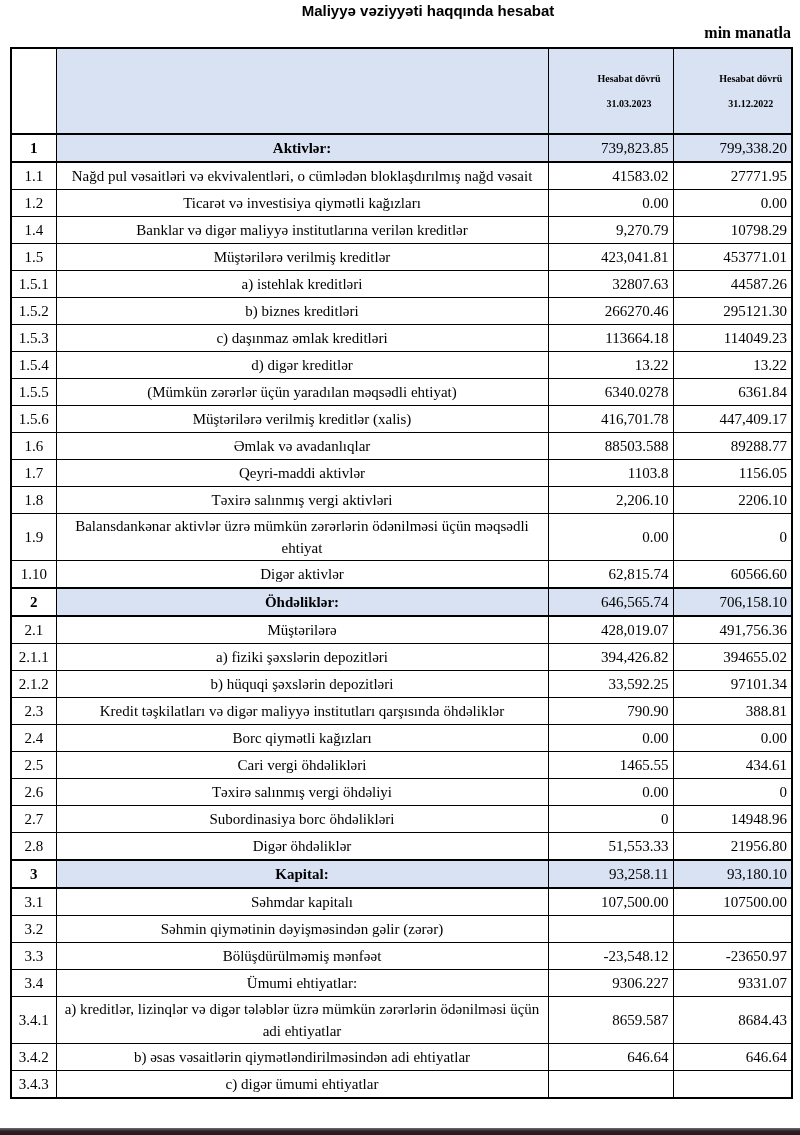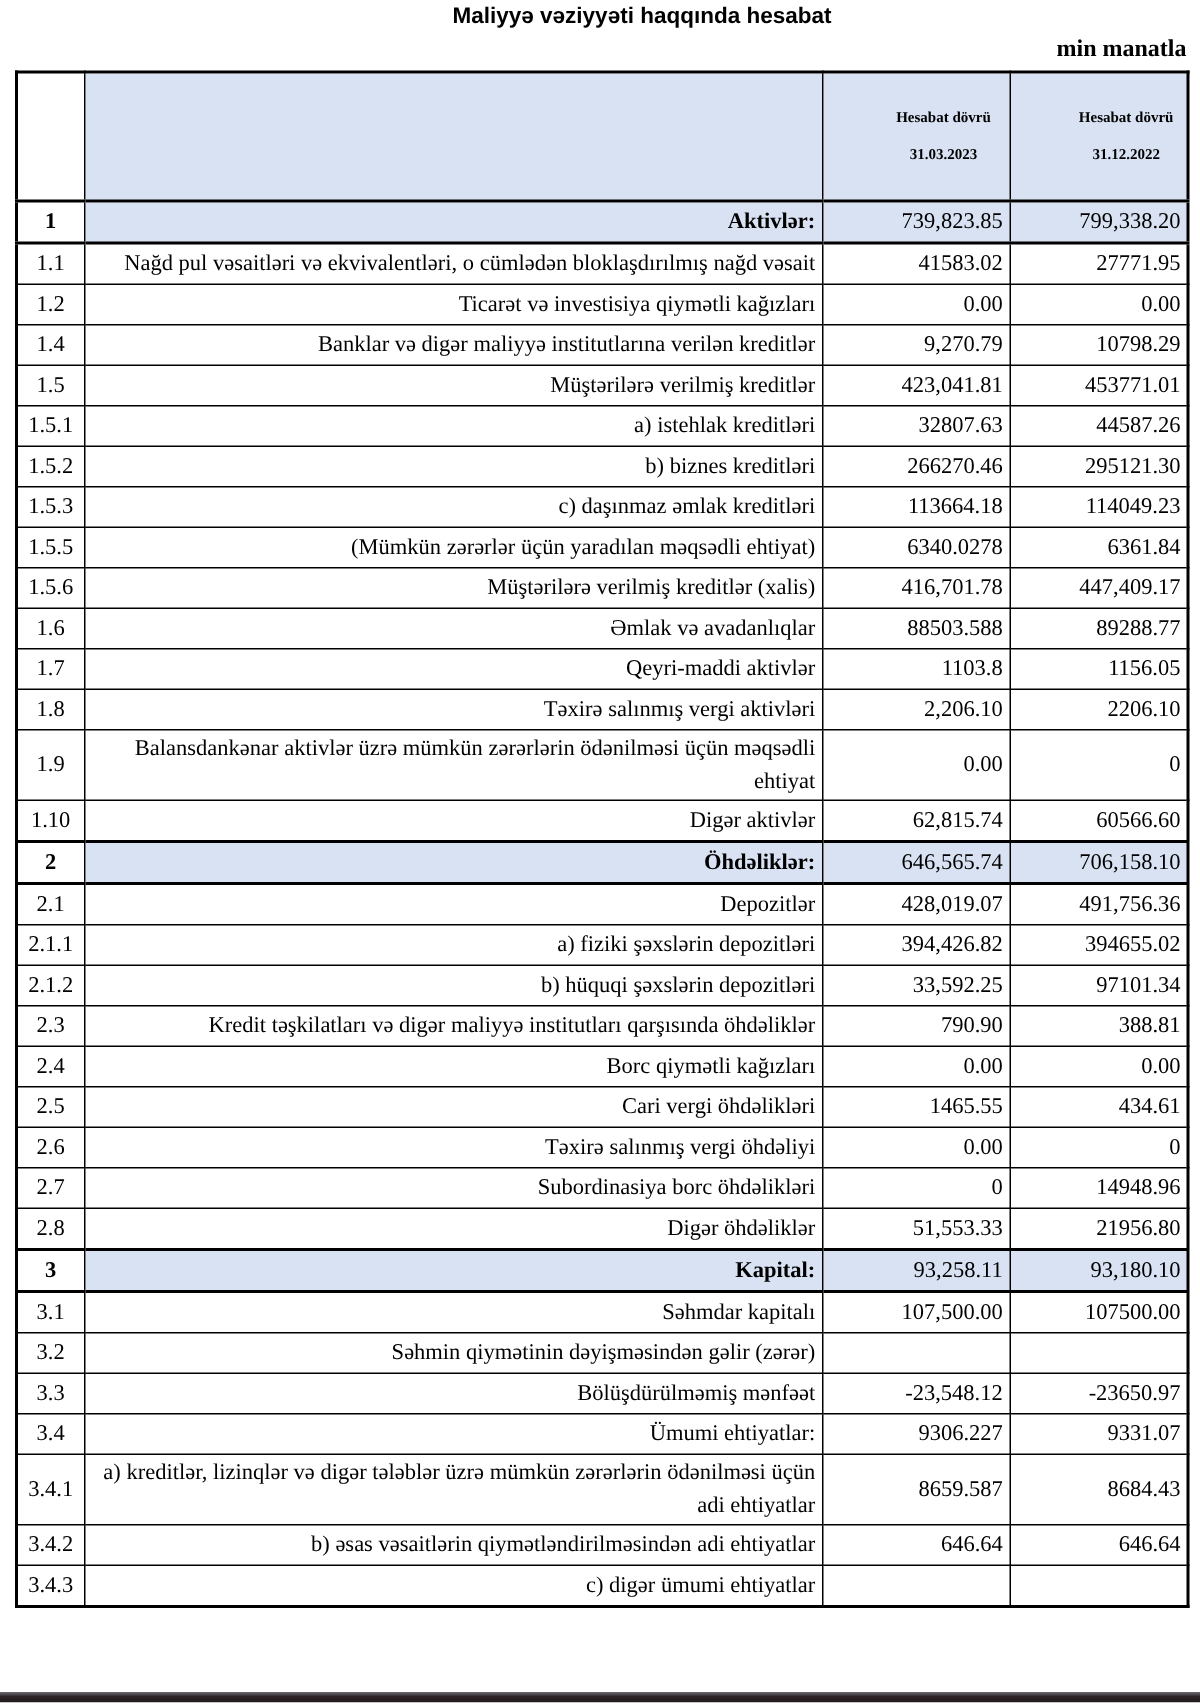--- a/index.html
+++ b/index.html
@@ -43,21 +43,21 @@
   .fin-table thead th.no-cell { background: #ffffff; }
   .hdr-line { line-height: 25px; }
   .fin-table tbody td {
     font-size: 15px;
     height: 24px;
     padding: 1px 4px;
     vertical-align: middle;
     line-height: 22px;
   }
   .no-cell  { text-align: center; font-size: 14px; padding: 1px 2px; }
-  .label-cell { text-align: right; }
+  .label-cell { text-align: center; }
   .val-cell { text-align: right; }
   tr.section td { border-top: 2px solid #000; border-bottom: 2px solid #000; }
   tr.section td.label-cell,
   tr.section td.val-cell { background: var(--section-fill, #d9e2f3); }
   tr.section td.no-cell { background: #ffffff; font-weight: bold; }
   tr.section td.label-cell { font-weight: bold; }
   .bottom-bar {
     position: absolute; left: 0; bottom: 0;
     width: 800px; height: 7px;
     background: linear-gradient(180deg, #6f6b74 0%, #2c2227 45%, var(--bottom-bar, #221a1d) 100%);
@@ -133,20 +133,26 @@
     <td class="val-cell">266270.46</td>
     <td class="val-cell">295121.30</td>
   </tr>
       <tr>
     <td class="no-cell">1.5.3</td>
     <td class="label-cell">c) daşınmaz əmlak kreditləri</td>
     <td class="val-cell">113664.18</td>
     <td class="val-cell">114049.23</td>
   </tr>
       <tr>
+    <td class="no-cell">1.5.4</td>
+    <td class="label-cell">d) digər kreditlər</td>
+    <td class="val-cell">13.22</td>
+    <td class="val-cell">13.22</td>
+  </tr>
+      <tr>
     <td class="no-cell">1.5.5</td>
     <td class="label-cell">(Mümkün zərərlər üçün yaradılan məqsədli ehtiyat)</td>
     <td class="val-cell">6340.0278</td>
     <td class="val-cell">6361.84</td>
   </tr>
       <tr>
     <td class="no-cell">1.5.6</td>
     <td class="label-cell">Müştərilərə verilmiş kreditlər (xalis)</td>
     <td class="val-cell">416,701.78</td>
     <td class="val-cell">447,409.17</td>
@@ -182,21 +188,21 @@
     <td class="val-cell">60566.60</td>
   </tr>
       <tr class="section">
     <td class="no-cell">2</td>
     <td class="label-cell">Öhdəliklər:</td>
     <td class="val-cell">646,565.74</td>
     <td class="val-cell">706,158.10</td>
   </tr>
       <tr>
     <td class="no-cell">2.1</td>
-    <td class="label-cell">Depozitlər</td>
+    <td class="label-cell">Müştərilərə</td>
     <td class="val-cell">428,019.07</td>
     <td class="val-cell">491,756.36</td>
   </tr>
       <tr>
     <td class="no-cell">2.1.1</td>
     <td class="label-cell">a) fiziki şəxslərin depozitləri</td>
     <td class="val-cell">394,426.82</td>
     <td class="val-cell">394655.02</td>
   </tr>
       <tr>

